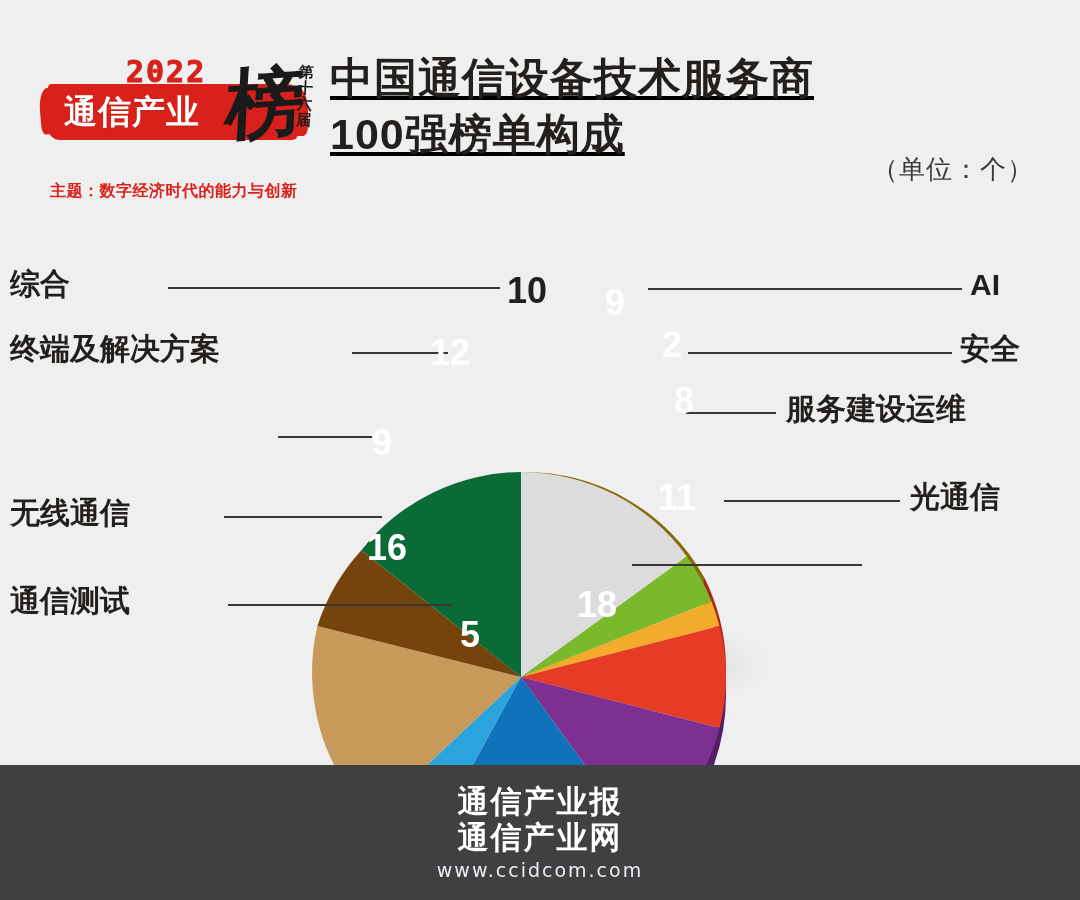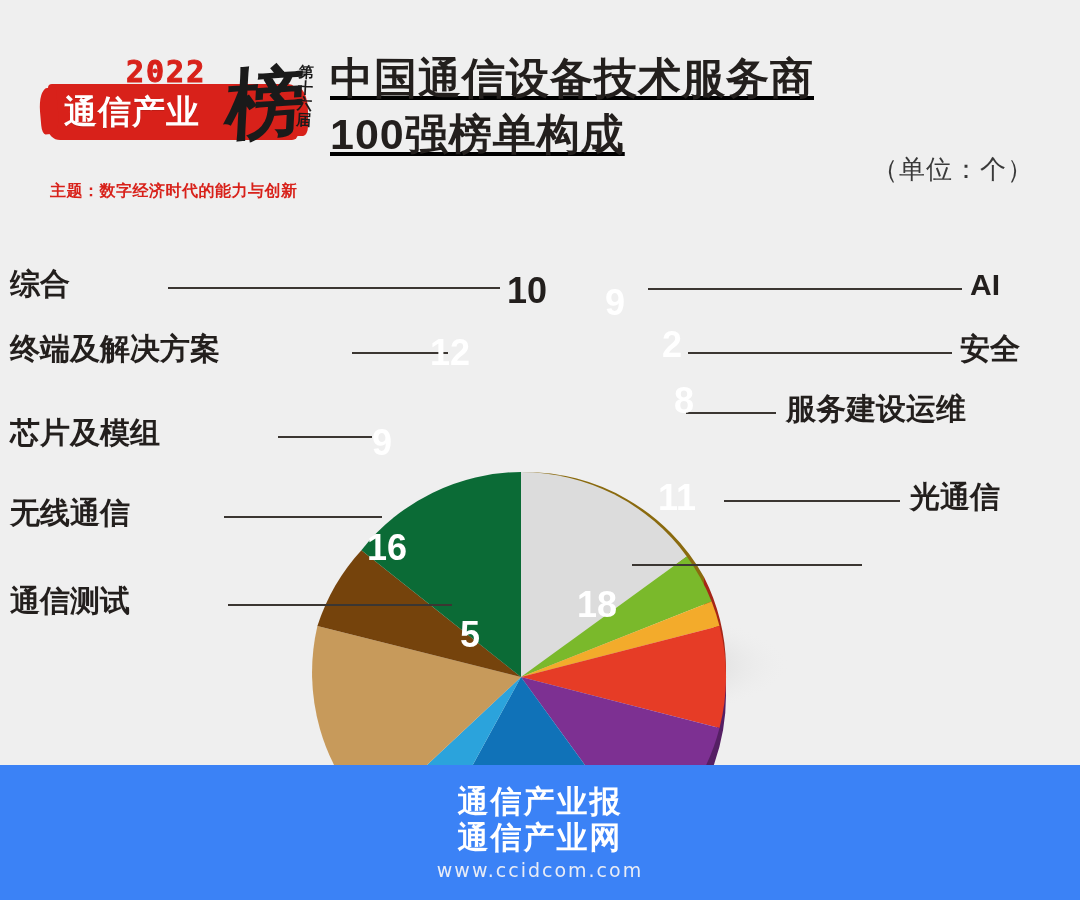--- a/index.html
+++ b/index.html
@@ -92,21 +92,21 @@
     position:absolute;
     font-size:30px;font-weight:bold;color:#231f1d;
     white-space:nowrap;line-height:34px;
   }
   .cat-label.left{text-align:left;}
   .cat-label.right{text-align:left;}
 
   
   .footer{
     position:absolute;left:0;top:765px;width:1080px;height:135px;
-    background:#3b82f6;
+    background:#404040;
   }
   .footer-inner{
     position:absolute;left:0;top:0;width:1080px;height:135px;
     display:flex;flex-direction:column;align-items:center;justify-content:center;
   }
   .footer-line{
     font-size:31px;font-weight:bold;color:#ffffff;letter-spacing:2px;
     line-height:36px;
   }
   .footer-url{
@@ -205,21 +205,20 @@
       <text class="slice-value" x="677" y="295">11</text>
       <text class="slice-value" x="597" y="402">18</text>
       <text class="slice-value" x="470" y="432">5</text>
       <text class="slice-value" x="387" y="345">16</text>
       <text class="slice-value" x="382" y="240">9</text>
       <text class="slice-value" x="450" y="150">12</text>
     </svg>
 
     <div class="cat-label left" style="left:10px;top:62px;width:150px;">综合</div>
     <div class="cat-label left" style="left:10px;top:127px;width:334px;">终端及解决方案</div>
-    <div class="cat-label left" style="left:10px;top:211px;width:260px;">芯片及模组</div>
     <div class="cat-label left" style="left:10px;top:291px;width:206px;">无线通信</div>
     <div class="cat-label left" style="left:10px;top:379px;width:210px;">通信测试</div>
 
     <div class="cat-label right" style="left:970px;top:63px;">AI</div>
     <div class="cat-label right" style="left:960px;top:127px;text-align:center;">安全</div>
     <div class="cat-label right" style="left:786px;top:187px;">服务建设运维</div>
     <div class="cat-label right" style="left:910px;top:275px;">光通信</div>
   </div>
 
   <div class="footer">

